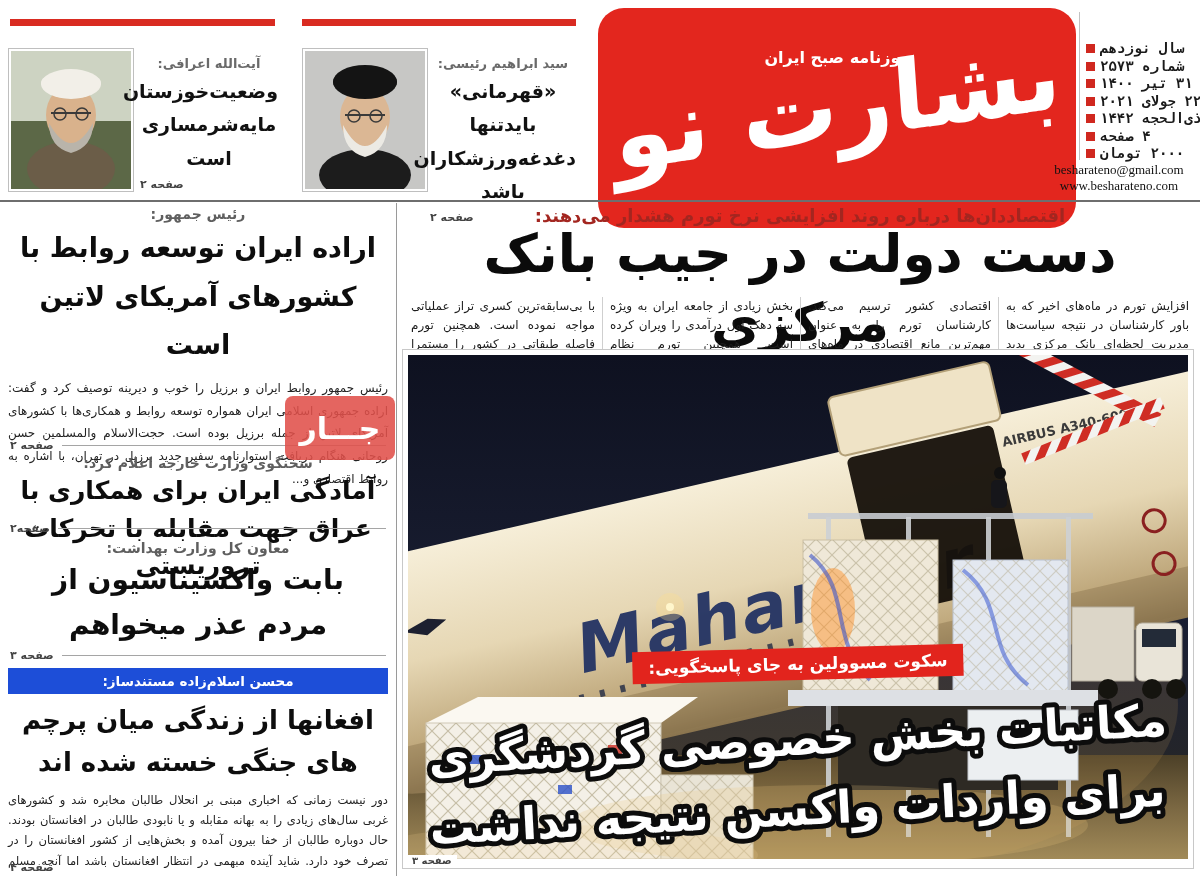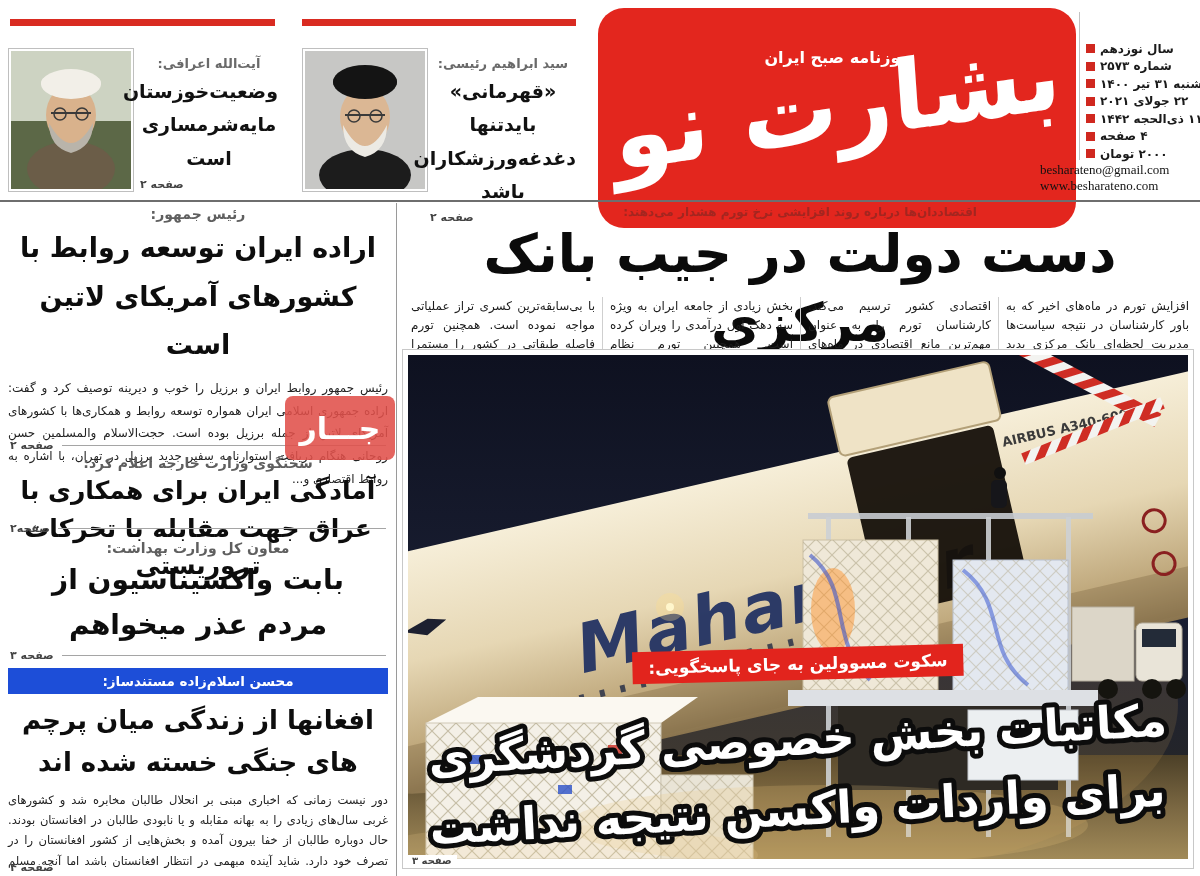--- a/index.html
+++ b/index.html
@@ -20,30 +20,30 @@
   .logo{position:absolute;left:598px;top:8px;width:478px;height:220px;background:#e3261e;border-radius:26px;}
   .logo-sub{position:absolute;top:40px;left:0;right:0;text-align:center;color:#fff;font-size:16px;font-weight:bold;}
   .logo-title{position:absolute;top:18px;left:0;width:100%;text-align:center;color:#fff;
               font-size:96px;font-weight:bold;line-height:160px;
               transform:rotate(-8deg) skewX(-4deg);}
   .vline-logo{position:absolute;left:1079px;top:12px;width:1px;height:148px;background:#c2c2c2;}
 
   .info-col{position:absolute;left:1086px;top:40px;width:112px;}
   .info-row{display:flex;align-items:center;gap:5px;height:17.5px;direction:ltr;}
   .info-sq{width:9px;height:9px;background:#d0281f;flex:0 0 auto;}
-  .info-txt{font-size:12px;font-weight:bold;color:#1a1a1a;white-space:nowrap;}
-  .email-block{position:absolute;left:1040px;top:162px;width:158px;
+  .info-txt{font-size:14px;font-weight:bold;color:#1a1a1a;white-space:nowrap;font-family:Liberation Mono, monospace;}
+  .email-block{position:absolute;left:1040px;top:162px;width:158px;text-align:center;
                font-family:"Liberation Serif","DejaVu Serif",serif;font-size:13px;color:#111;line-height:1.25;}
 
   .header-rule{position:absolute;left:0;top:200px;width:1200px;height:2px;background:#6e6e6e;}
   .col-divider{position:absolute;left:396px;top:203px;width:1px;height:673px;background:#9a9a9a;}
 
   
   .lead-kicker{position:absolute;left:404px;top:205px;width:792px;text-align:center;
-               font-size:12px;font-weight:bold;color:#a32620;}
+               font-size:18px;font-weight:bold;color:#a32620;}
   .lead-headline{position:absolute;left:404px;top:220px;width:792px;text-align:center;
                  font-size:53px;font-weight:bold;color:#0b0b0b;line-height:1.3;letter-spacing:-1px;}
   .lead-cols{position:absolute;left:404px;top:297px;width:792px;display:grid;
              grid-template-columns:repeat(4,1fr);gap:0;direction:rtl;}
   .lead-col{font-size:12px;line-height:1.6;text-align:justify;color:#1c1c1c;padding:0 7px;}
   .lead-col:not(:last-child){border-left:1px solid #cfcfcf;}
   .lead-cont{display:block;text-align:left;font-weight:bold;font-size:11.5px;color:#0d0d0d;margin-top:1px;}
 
   
   .story{position:absolute;}

